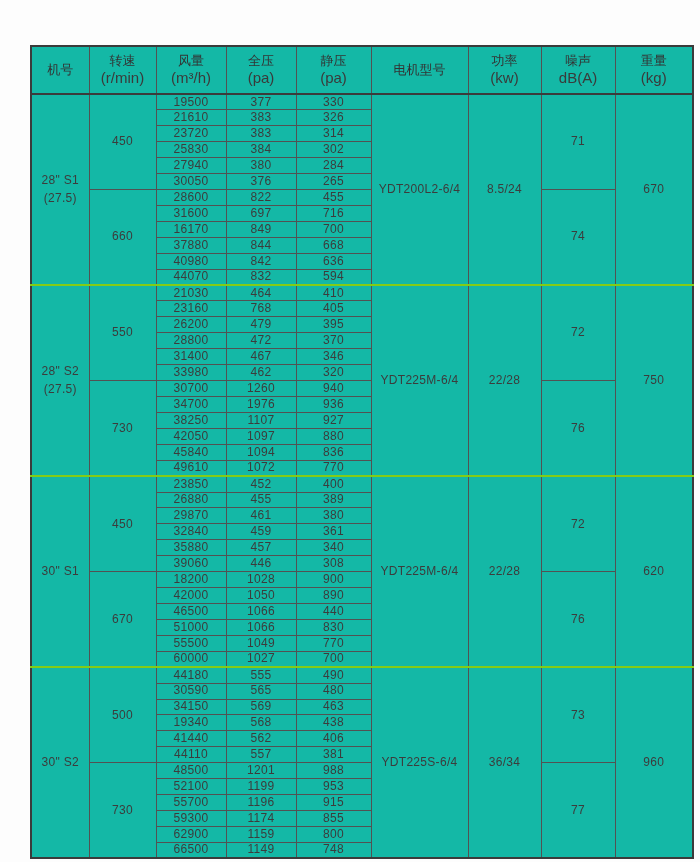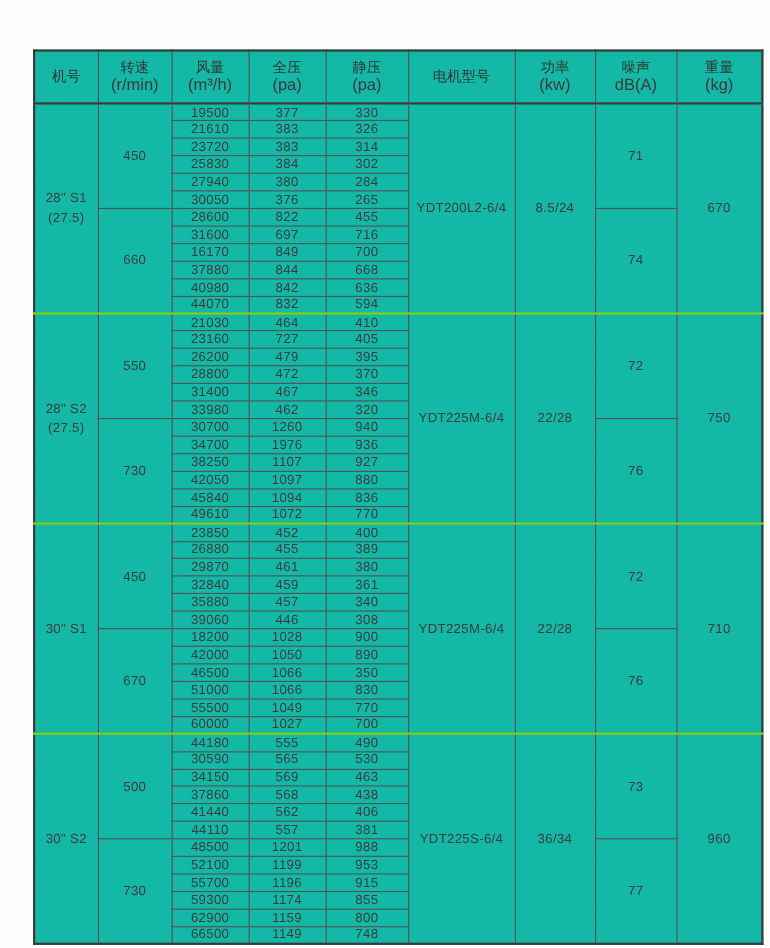--- a/index.html
+++ b/index.html
@@ -218,21 +218,21 @@
           <td>21030</td>
           <td>464</td>
           <td>410</td>
           <td rowspan="12">YDT225M-6/4</td>
           <td rowspan="12">22/28</td>
           <td rowspan="6">72</td>
           <td rowspan="12">750</td>
         </tr>
         <tr>
           <td>23160</td>
-          <td>727</td>
+          <td>768</td>
           <td>405</td>
         </tr>
         <tr>
           <td>26200</td>
           <td>479</td>
           <td>395</td>
         </tr>
         <tr>
           <td>28800</td>
           <td>472</td>
@@ -284,21 +284,21 @@
           <td rowspan="12">
             <span class="cell-line">30" S1</span>
           </td>
           <td rowspan="6">450</td>
           <td>23850</td>
           <td>452</td>
           <td>400</td>
           <td rowspan="12">YDT225M-6/4</td>
           <td rowspan="12">22/28</td>
           <td rowspan="6">72</td>
-          <td rowspan="12">710</td>
+          <td rowspan="12">620</td>
         </tr>
         <tr>
           <td>26880</td>
           <td>455</td>
           <td>389</td>
         </tr>
         <tr>
           <td>29870</td>
           <td>461</td>
           <td>380</td>
@@ -326,21 +326,21 @@
           <td rowspan="6">76</td>
         </tr>
         <tr>
           <td>42000</td>
           <td>1050</td>
           <td>890</td>
         </tr>
         <tr>
           <td>46500</td>
           <td>1066</td>
-          <td>350</td>
+          <td>440</td>
         </tr>
         <tr>
           <td>51000</td>
           <td>1066</td>
           <td>830</td>
         </tr>
         <tr>
           <td>55500</td>
           <td>1049</td>
           <td>770</td>
@@ -359,29 +359,29 @@
           <td>555</td>
           <td>490</td>
           <td rowspan="12">YDT225S-6/4</td>
           <td rowspan="12">36/34</td>
           <td rowspan="6">73</td>
           <td rowspan="12">960</td>
         </tr>
         <tr>
           <td>30590</td>
           <td>565</td>
-          <td>530</td>
+          <td>480</td>
         </tr>
         <tr>
           <td>34150</td>
           <td>569</td>
           <td>463</td>
         </tr>
         <tr>
-          <td>37860</td>
+          <td>19340</td>
           <td>568</td>
           <td>438</td>
         </tr>
         <tr>
           <td>41440</td>
           <td>562</td>
           <td>406</td>
         </tr>
         <tr>
           <td>44110</td>

